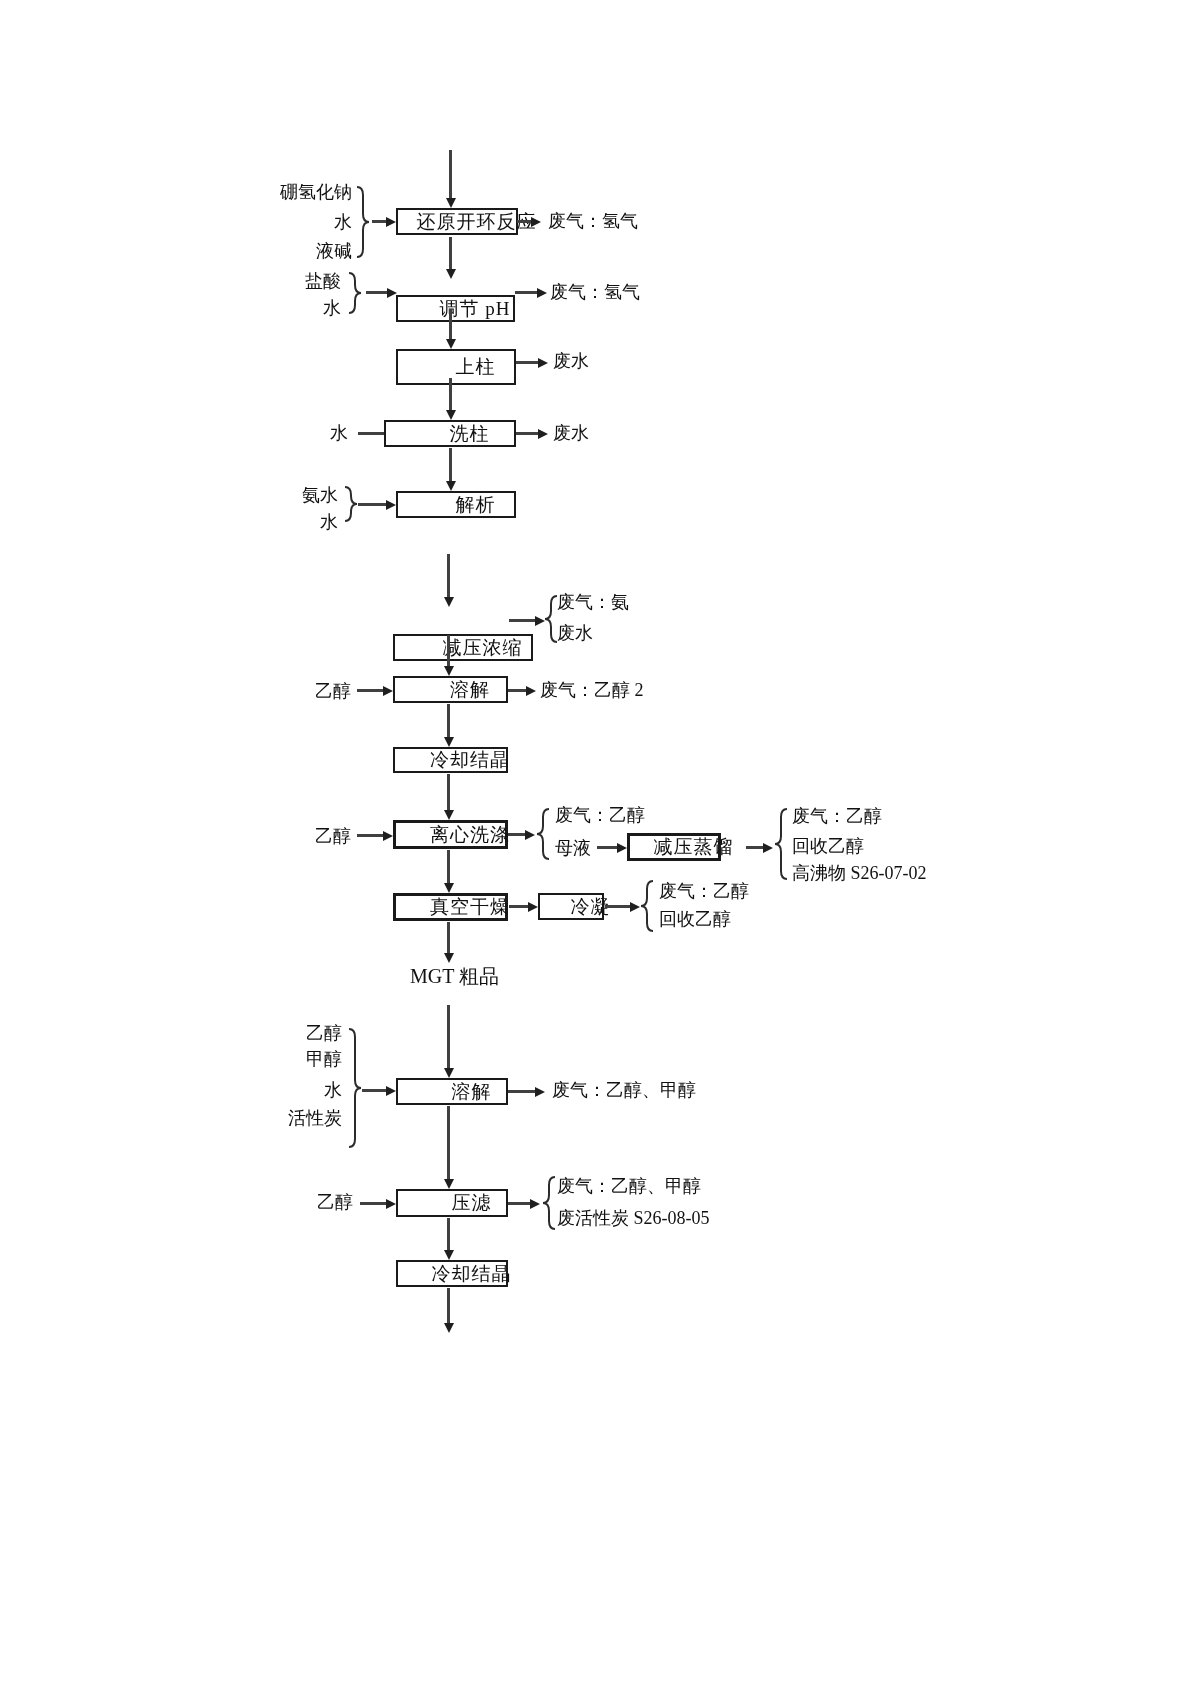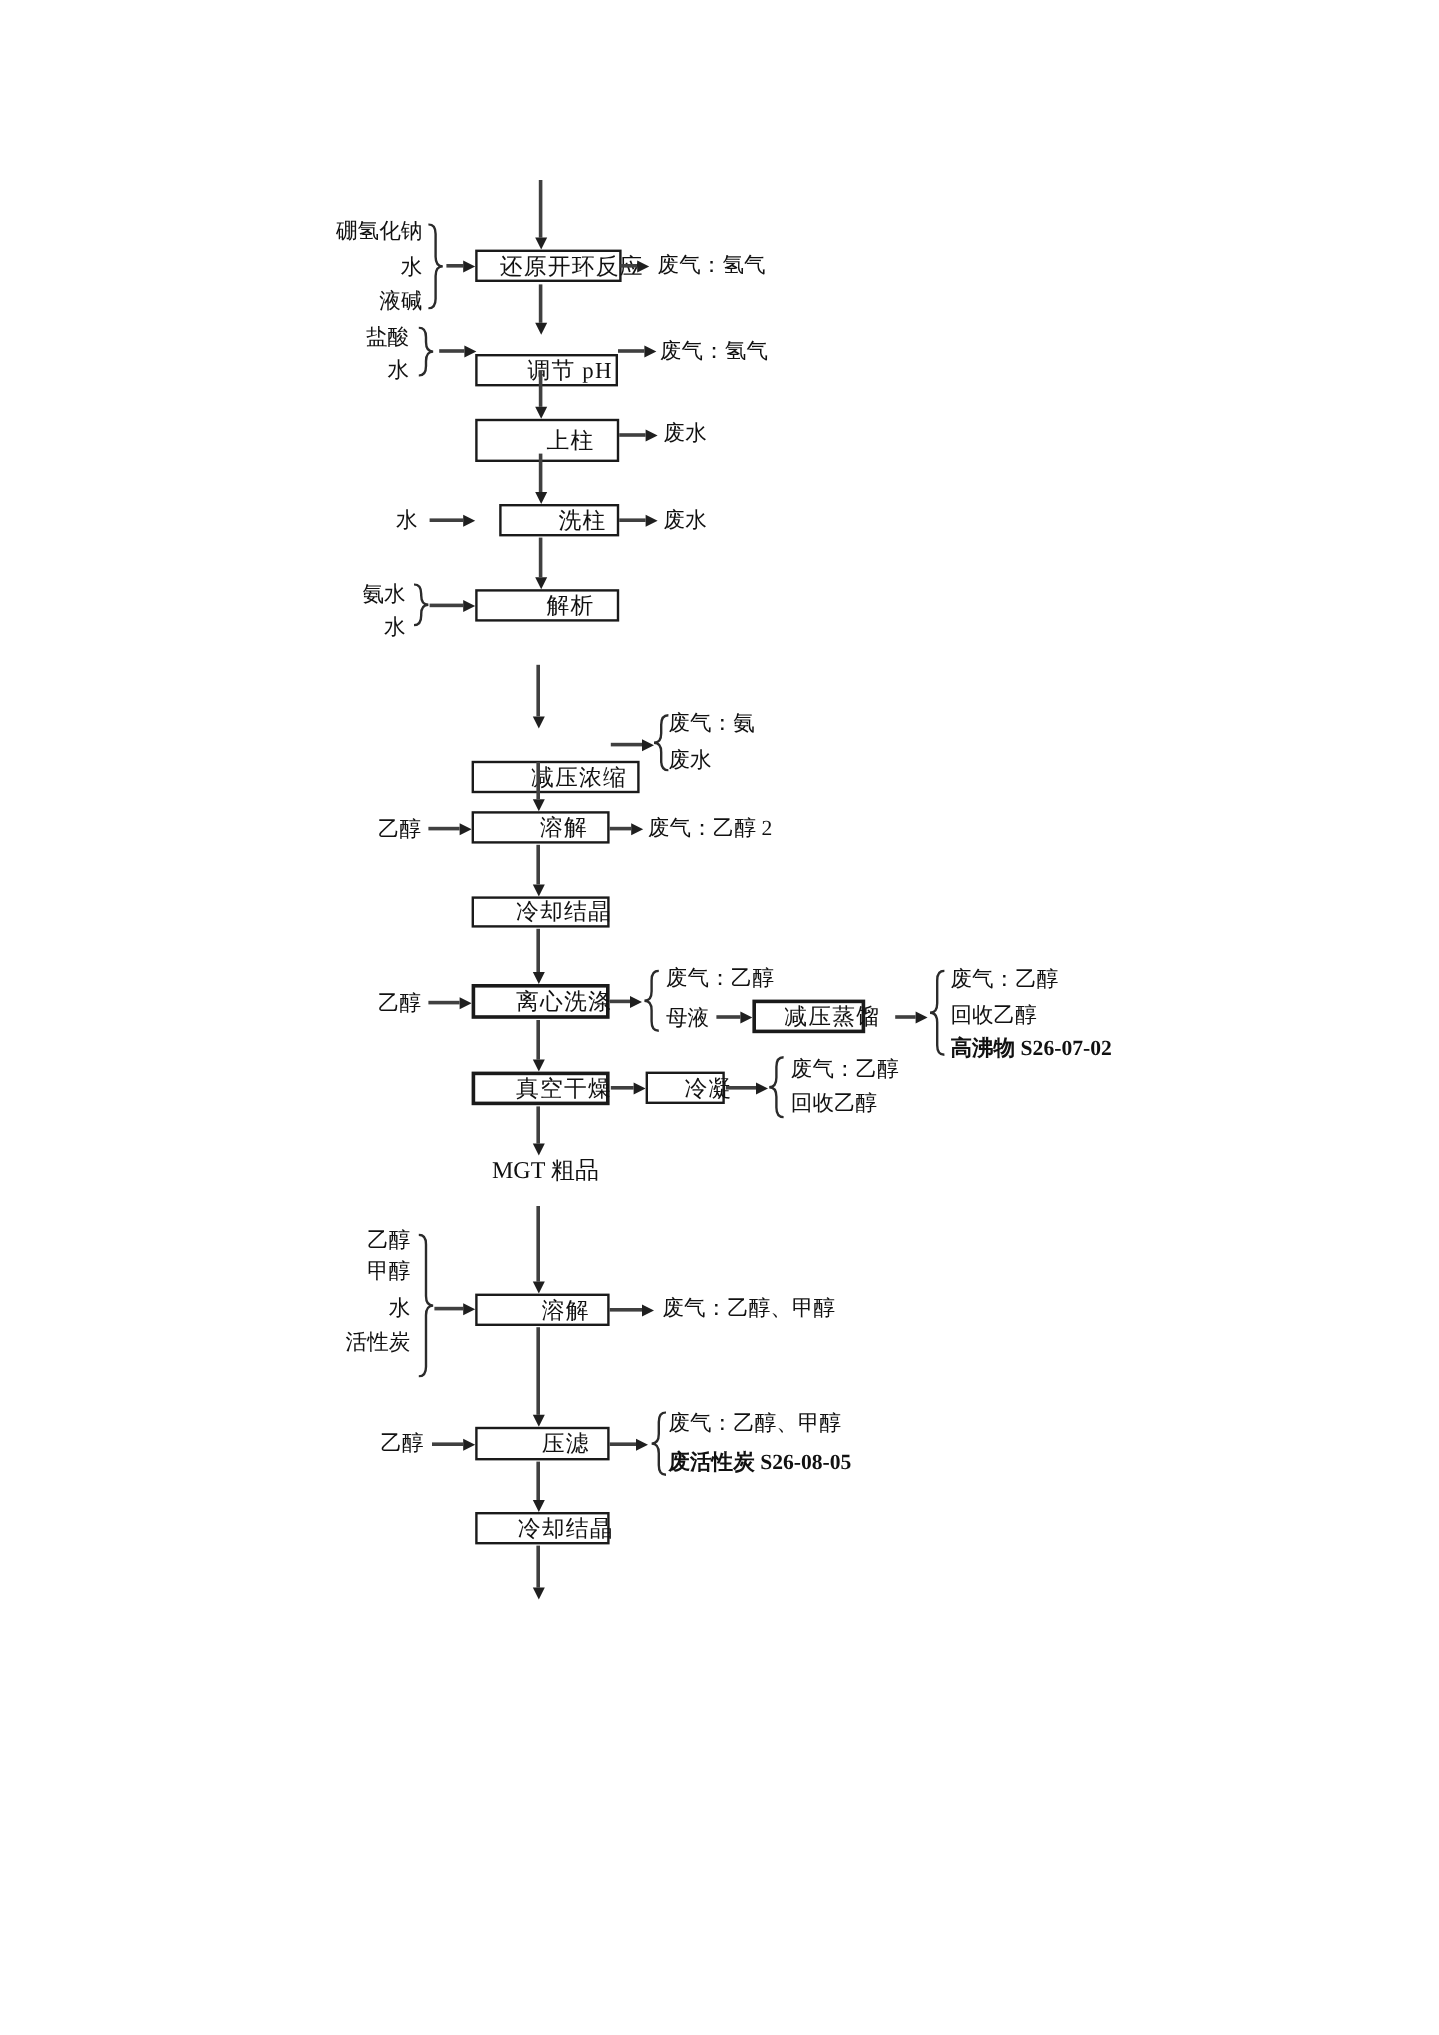--- a/index.html
+++ b/index.html
@@ -7,21 +7,21 @@
     position:relative; width:1199px; height:1696px; background:#ffffff;
     font-family:"Liberation Serif","DejaVu Serif",serif; color:#111111; overflow:hidden;
   }
   .box {
     position:absolute; box-sizing:border-box; border:2px solid #1a1a1a; background:#ffffff;
     display:flex; align-items:center; justify-content:center;
     font-size:19px; letter-spacing:1px; white-space:nowrap;padding-left:39px;
   }
   .box.hv { border-width:3px; }
   .lbl { position:absolute; font-size:18px; line-height:20px; white-space:nowrap; }
-  .lbl.b { font-weight:bold; }
+  .lbl.b { font-weight:normal; }
   .va { position:absolute; width:0; border-left:3px solid #404040; }
   .va::after {
     content:""; position:absolute; left:-6.5px; bottom:-10px; width:0; height:0;
     border-left:5px solid transparent; border-right:5px solid transparent; border-top:10px solid #1f1f1f;
   }
   .ha { position:absolute; height:0; border-top:3px solid #404040; }
   .ha::after {
     content:""; position:absolute; right:-10px; top:-6.5px; width:0; height:0;
     border-top:5px solid transparent; border-bottom:5px solid transparent; border-left:10px solid #1f1f1f;
   }
@@ -63,21 +63,21 @@
   <div class="va" style="left:449px;top:309px;height:30px"></div>
 
   <div class="box" style="left:396px;top:349px;width:120px;height:36px">上柱</div>
   <div class="ha" style="left:516px;top:361px;width:22px"></div>
   <div class="lbl" style="left:553px;top:351px">废水</div>
 
   <div class="va" style="left:449px;top:378px;height:32px"></div>
 
   <div class="lbl" style="right:851px;top:423px">水</div>
   <div class="ha" style="left:358px;top:432px;width:28px"></div>
-  <div class="box" style="left:416px;top:420px;width:100px;height:27px">洗柱</div>
+  <div class="box" style="left:384px;top:420px;width:132px;height:27px">洗柱</div>
   <div class="ha" style="left:516px;top:432px;width:22px"></div>
   <div class="lbl" style="left:553px;top:423px">废水</div>
 
   <div class="va" style="left:449px;top:448px;height:33px"></div>
 
   <div class="lbl" style="right:861px;top:485px">氨水</div>
   <div class="lbl" style="right:861px;top:512px">水</div>
   <div class="brace" style="left:342px;top:486px"><svg width="16" height="36" viewBox="0 0 16 36">
         <path d="M3,1 Q9,1 9,9 L9,10 Q9,18 15,18 Q9,18 9,26 L9,27 Q9,35 3,35" stroke="#2b2b2b" stroke-width="2" fill="none"></path>
       </svg></div>

